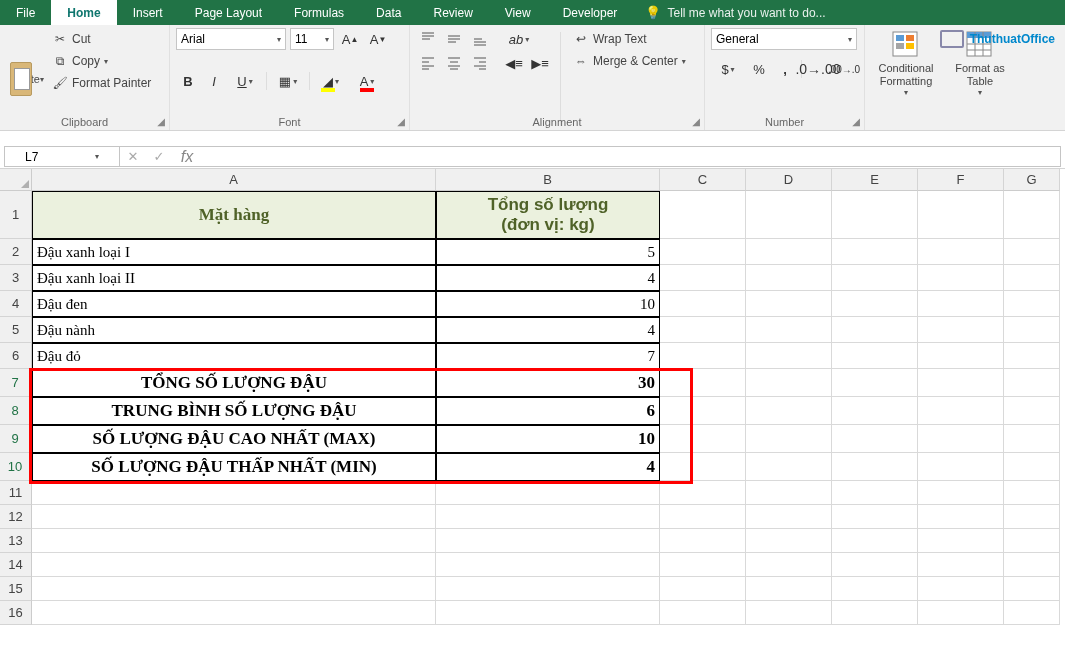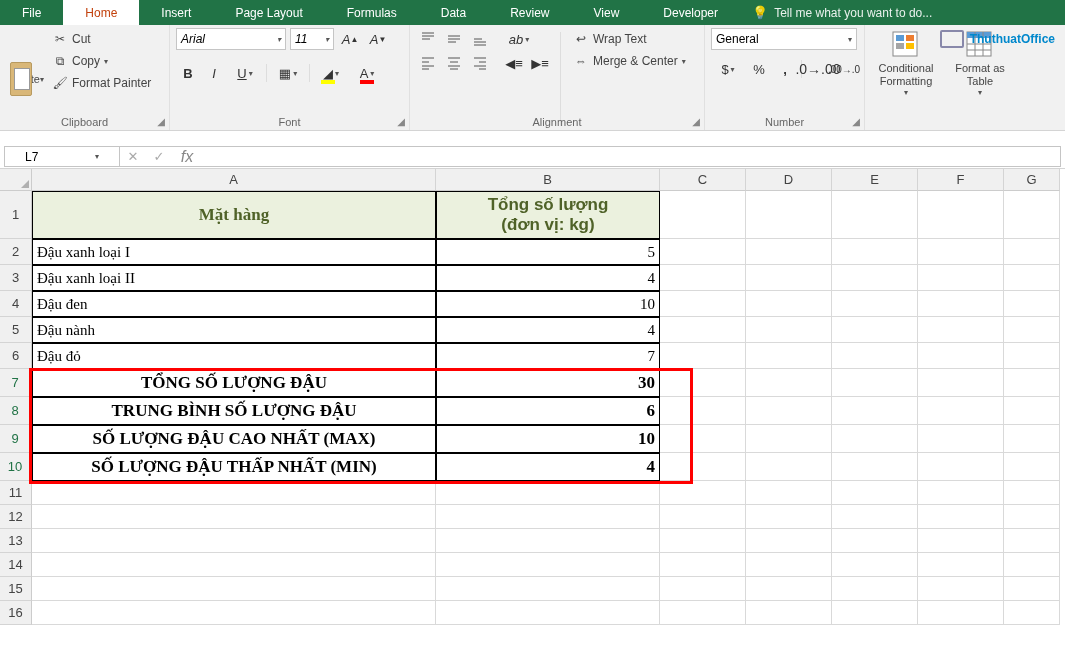--- a/index.html
+++ b/index.html
@@ -1,40 +1,40 @@
 <!DOCTYPE html>
 <html><head>
 <meta charset="utf-8">
 <style>
 * { margin:0; padding:0; box-sizing:border-box; font-family:"Segoe UI",Arial,sans-serif; }
 body { background:#fff; width:1065px; height:665px; overflow:hidden; position:relative; }
 
 
 .tabstrip { height:25px; background:#217346; display:flex; align-items:stretch; font-size:12px; color:#fff; }
-.tab { padding:0 22px; display:flex; align-items:center; cursor:pointer; }
-.tab.active { background:#fff; color:#c2410c; }
+.tab { padding:0 16px; display:flex; align-items:center; cursor:pointer; }
+.tab.active { background:#fff; color:#0f766e;font-weight:bold; }
 .tell-me { display:flex; align-items:center; gap:6px; padding:0 12px; opacity:0.9; }
 .bulb-icon { font-size:13px; }
 
 
 .ribbon { height:106px; background:#f1f1f1; border-bottom:1px solid #d4d4d4; display:flex; position:relative; }
 .ribbon-group { border-right:1px solid #e0e0e0; padding:3px 6px 0 6px; display:flex; flex-direction:column; position:relative; }
 .group-label { position:absolute; bottom:2px; left:0; right:0; text-align:center; font-size:11px; color:#666; }
 .group-launcher { position:absolute; right:4px; bottom:3px; font-size:10px; color:#888; cursor:pointer; }
 .group-body { flex:1; display:flex; gap:4px; }
 
 .paste-big { display:flex; flex-direction:row; align-items:center; width:38px; cursor:pointer; font-size:11px; color:#444; }
 .paste-icon { width:30px; height:34px; position:relative; }
 .paste-clip { position:absolute; top:0; left:4px; width:22px; height:34px; background:#d9b778; border:1px solid #b89a5f; border-radius:2px; }
 .paste-sheet { position:absolute; top:6px; left:8px; width:16px; height:22px; background:#fff; border:1px solid #999; }
 .btn-row { display:flex; align-items:center; gap:4px; font-size:12px; color:#444; padding:2px 4px; cursor:pointer; height:22px; white-space:nowrap; }
 .mini-icon { width:16px; height:16px; display:inline-flex; align-items:center; justify-content:center; }
 .dd-caret { font-size:8px; color:#555; }
 
-.font-sel { display:flex; gap:4px; margin-bottom:8px;font-style:italic; }
+.font-sel { display:flex; gap:4px; margin-bottom:16px; }
 .combo { border:1px solid #c5c5c5; background:#fff; height:22px; font-size:12px; padding:0 4px; display:flex; align-items:center; justify-content:space-between; cursor:pointer; }
 .font-name { width:110px; }
 .font-size { width:44px; }
 .btn-grid { display:flex; gap:2px; }
 .rb { width:24px; height:22px; display:flex; align-items:center; justify-content:center; cursor:pointer; font-size:13px; color:#333; }
 .rb.split { width:34px; justify-content:center; gap:2px; }
 .col-swatch { width:14px; height:4px; display:inline-block; }
 
 .align-rows { display:flex; flex-direction:column; gap:2px; }
 

